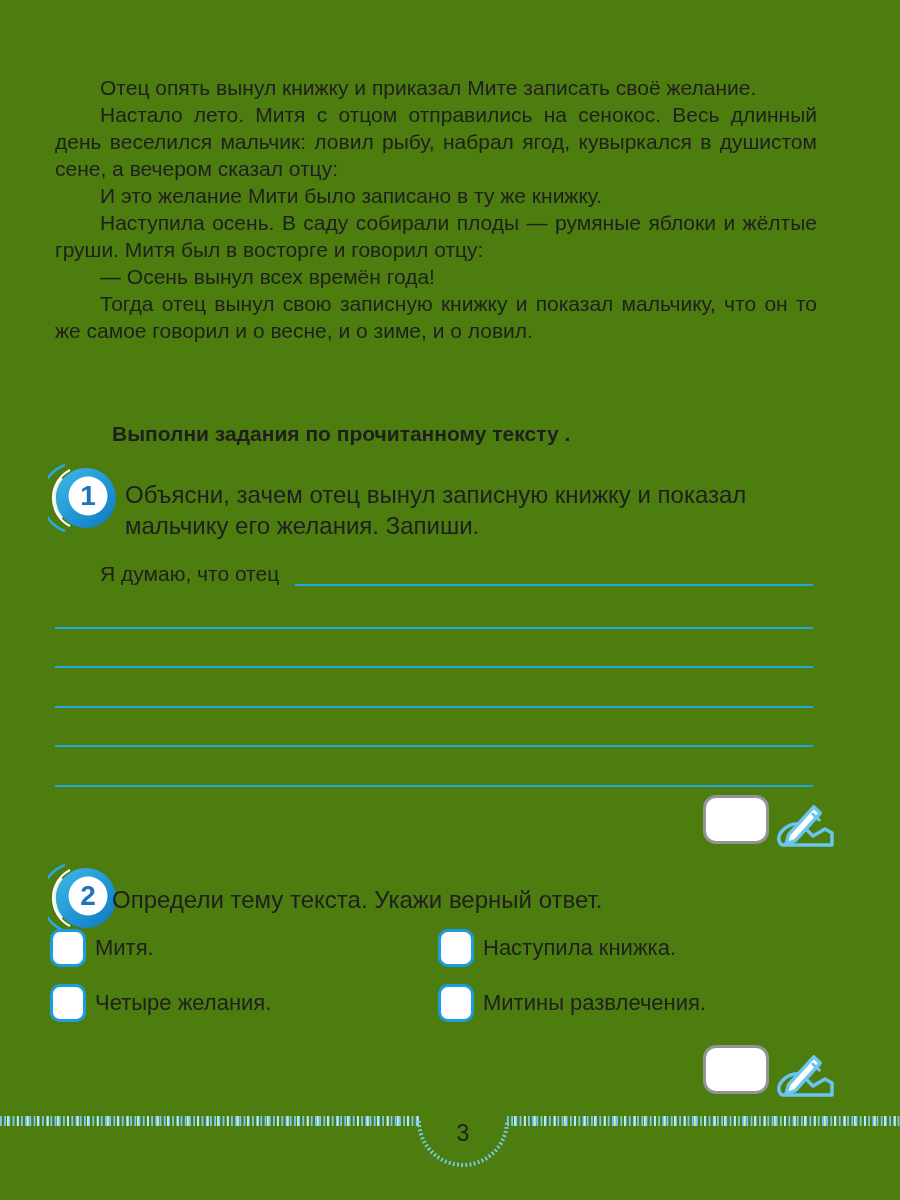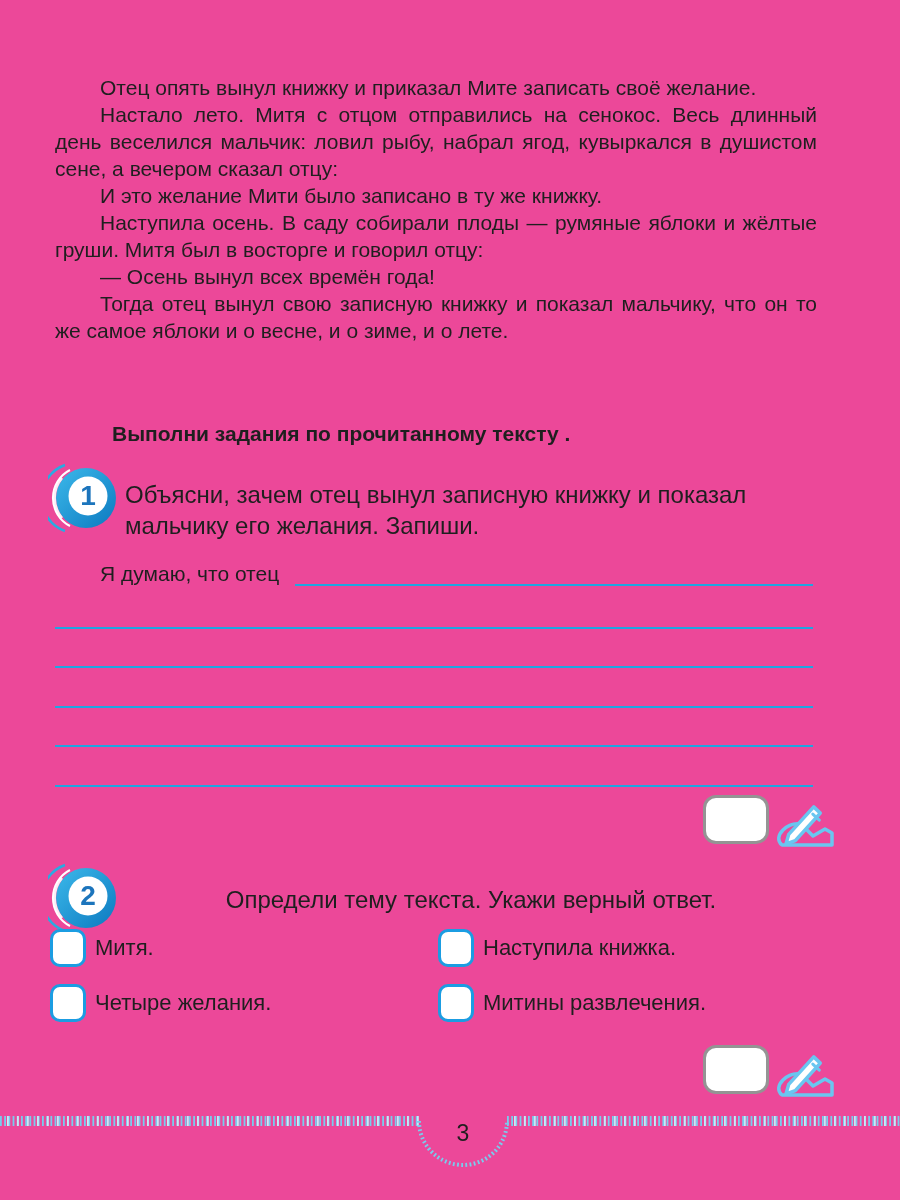--- a/index.html
+++ b/index.html
@@ -1,33 +1,33 @@
 <!DOCTYPE html>
 <html><head>
 <meta charset="utf-8">
 <style>
   html,body{margin:0;padding:0;background:#fff;}
   .page{
-    position:relative;width:900px;height:1200px;background:#ec4899;overflow:hidden;
+    position:relative;width:900px;height:1200px;background:#4d7c0f;overflow:hidden;
     font-family:"Liberation Sans",sans-serif;color:#1f1f1f;
   }
   
   .story{position:absolute;left:55px;top:74px;width:762px;height:330px;overflow:hidden;}
   .story p{margin:0;font-size:21px;line-height:27px;text-align:justify;text-indent:45px;}
   .instruction{
     position:absolute;left:112px;top:422px;margin:0;
     font-size:21px;font-weight:bold;
   }
   
   .badge{position:absolute;width:72px;height:72px;}
   .badge.b1{left:48px;top:462px;}
   .badge.b2{left:48px;top:862px;}
   .task-text{position:absolute;margin:0;font-size:24px;font-weight:normal;line-height:31px;}
   .t1text{left:125px;top:479px;width:694px;}
-  .t2text{left:121px;top:884px;width:700px;text-align:center;}
+  .t2text{left:112px;top:884px;width:700px;}
   
   .prompt-row{position:absolute;left:55px;top:560px;width:758px;display:flex;align-items:flex-end;gap:8px;}
   .prompt-row .prompt{font-size:21px;margin-left:45px;white-space:nowrap;}
   .prompt-row .prompt-line{flex:1;margin-left:8px;border-bottom:2.5px solid #1ea7e1;height:24px;}
   .wlines{position:absolute;left:55px;top:589px;width:758px;}
   .wline{height:37.5px;border-bottom:2.5px solid #1ea7e1;}
   
   .check-row{position:absolute;left:703px;width:145px;height:60px;}
   .cr1{top:793px;}
   .cr2{top:1043px;}
@@ -67,21 +67,21 @@
 </svg>
 
 <div class="page">
 
   <div class="story">
       <p>Отец опять вынул книжку и приказал Мите записать своё желание.</p>
       <p>Настало лето. Митя с отцом отправились на сенокос. Весь длинный день веселился мальчик: ловил рыбу, набрал ягод, кувыркался в душистом сене, а вечером сказал отцу:</p>
       <p>И это желание Мити было записано в ту же книжку.</p>
       <p>Наступила осень. В саду собирали плоды — румяные яблоки и жёлтые груши. Митя был в восторге и говорил отцу:</p>
       <p>— Осень вынул всех времён года!</p>
-      <p>Тогда отец вынул свою записную книжку и показал мальчику, что он то же самое яблоки и о весне, и о зиме, и о лете.</p>
+      <p>Тогда отец вынул свою записную книжку и показал мальчику, что он то же самое говорил и о весне, и о зиме, и о ловил.</p>
     </div>
 
   <p class="instruction">Выполни задания по прочитанному тексту .</p>
 
   <div class="badge b1">
     <svg width="72" height="72" viewBox="0 0 72 72">
       <path d="M17 3 A 35 35 0 0 0 17 69" fill="none" stroke="#29abe2" stroke-width="2.5"></path>
       <circle cx="38" cy="36" r="30" fill="url(#bgrad)"></circle>
       <path d="M22 8 A 31.5 31.5 0 0 0 22 64" fill="none" stroke="#ffffff" stroke-width="2"></path>
       <path d="M14 16 A 31 31 0 0 0 14 56" fill="none" stroke="#ffffff" stroke-width="2.5" opacity="0.9"></path>

